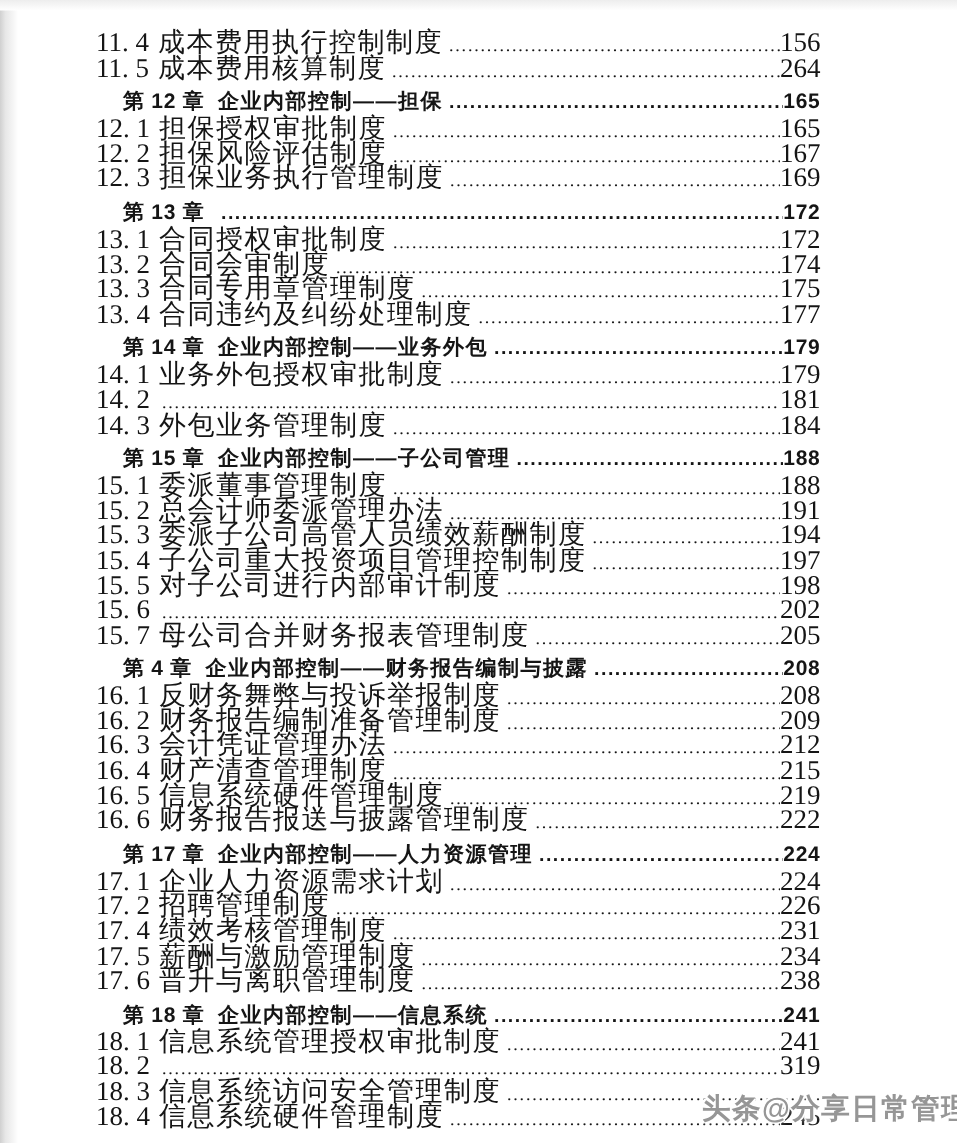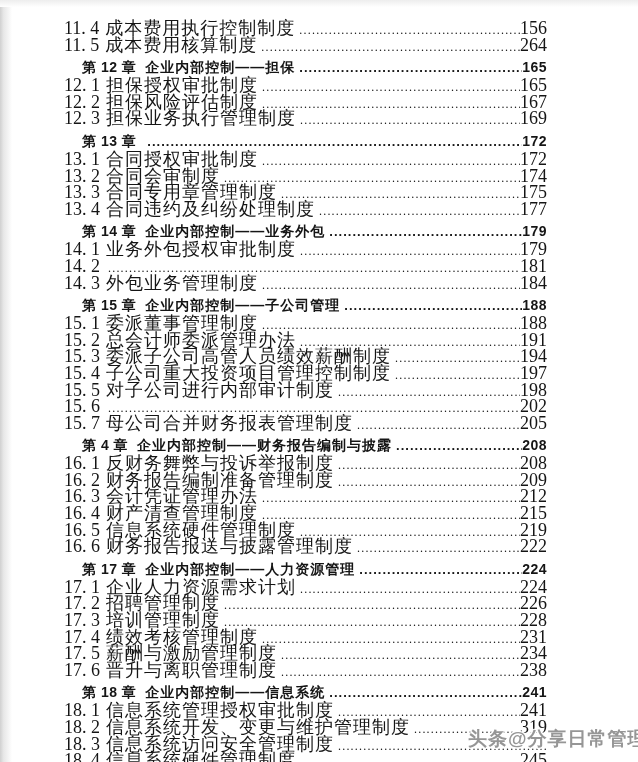--- a/index.html
+++ b/index.html
@@ -301,26 +301,20 @@
       <span class="leader"></span>
       <span class="page">224</span>
     </div>
     <div class="row item">
       <span class="num">17. 2</span>
       <span class="title">招聘管理制度</span>
       <span class="leader"></span>
       <span class="page">226</span>
     </div>
     <div class="row item">
-      <span class="num">17. 3</span>
-      <span class="title">培训管理制度</span>
-      <span class="leader"></span>
-      <span class="page">228</span>
-    </div>
-    <div class="row item">
       <span class="num">17. 4</span>
       <span class="title">绩效考核管理制度</span>
       <span class="leader"></span>
       <span class="page">231</span>
     </div>
     <div class="row item">
       <span class="num">17. 5</span>
       <span class="title">薪酬与激励管理制度</span>
       <span class="leader"></span>
       <span class="page">234</span>
@@ -338,21 +332,20 @@
       <span class="page">241</span>
     </div>
     <div class="row item">
       <span class="num">18. 1</span>
       <span class="title">信息系统管理授权审批制度</span>
       <span class="leader"></span>
       <span class="page">241</span>
     </div>
     <div class="row item">
       <span class="num">18. 2</span>
-      <span class="title">信息系统开发、变更与维护管理制度</span>
       <span class="leader"></span>
       <span class="page">319</span>
     </div>
     <div class="row item">
       <span class="num">18. 3</span>
       <span class="title">信息系统访问安全管理制度</span>
       <span class="leader"></span>
       <span class="page"></span>
     </div>
     <div class="row item">

